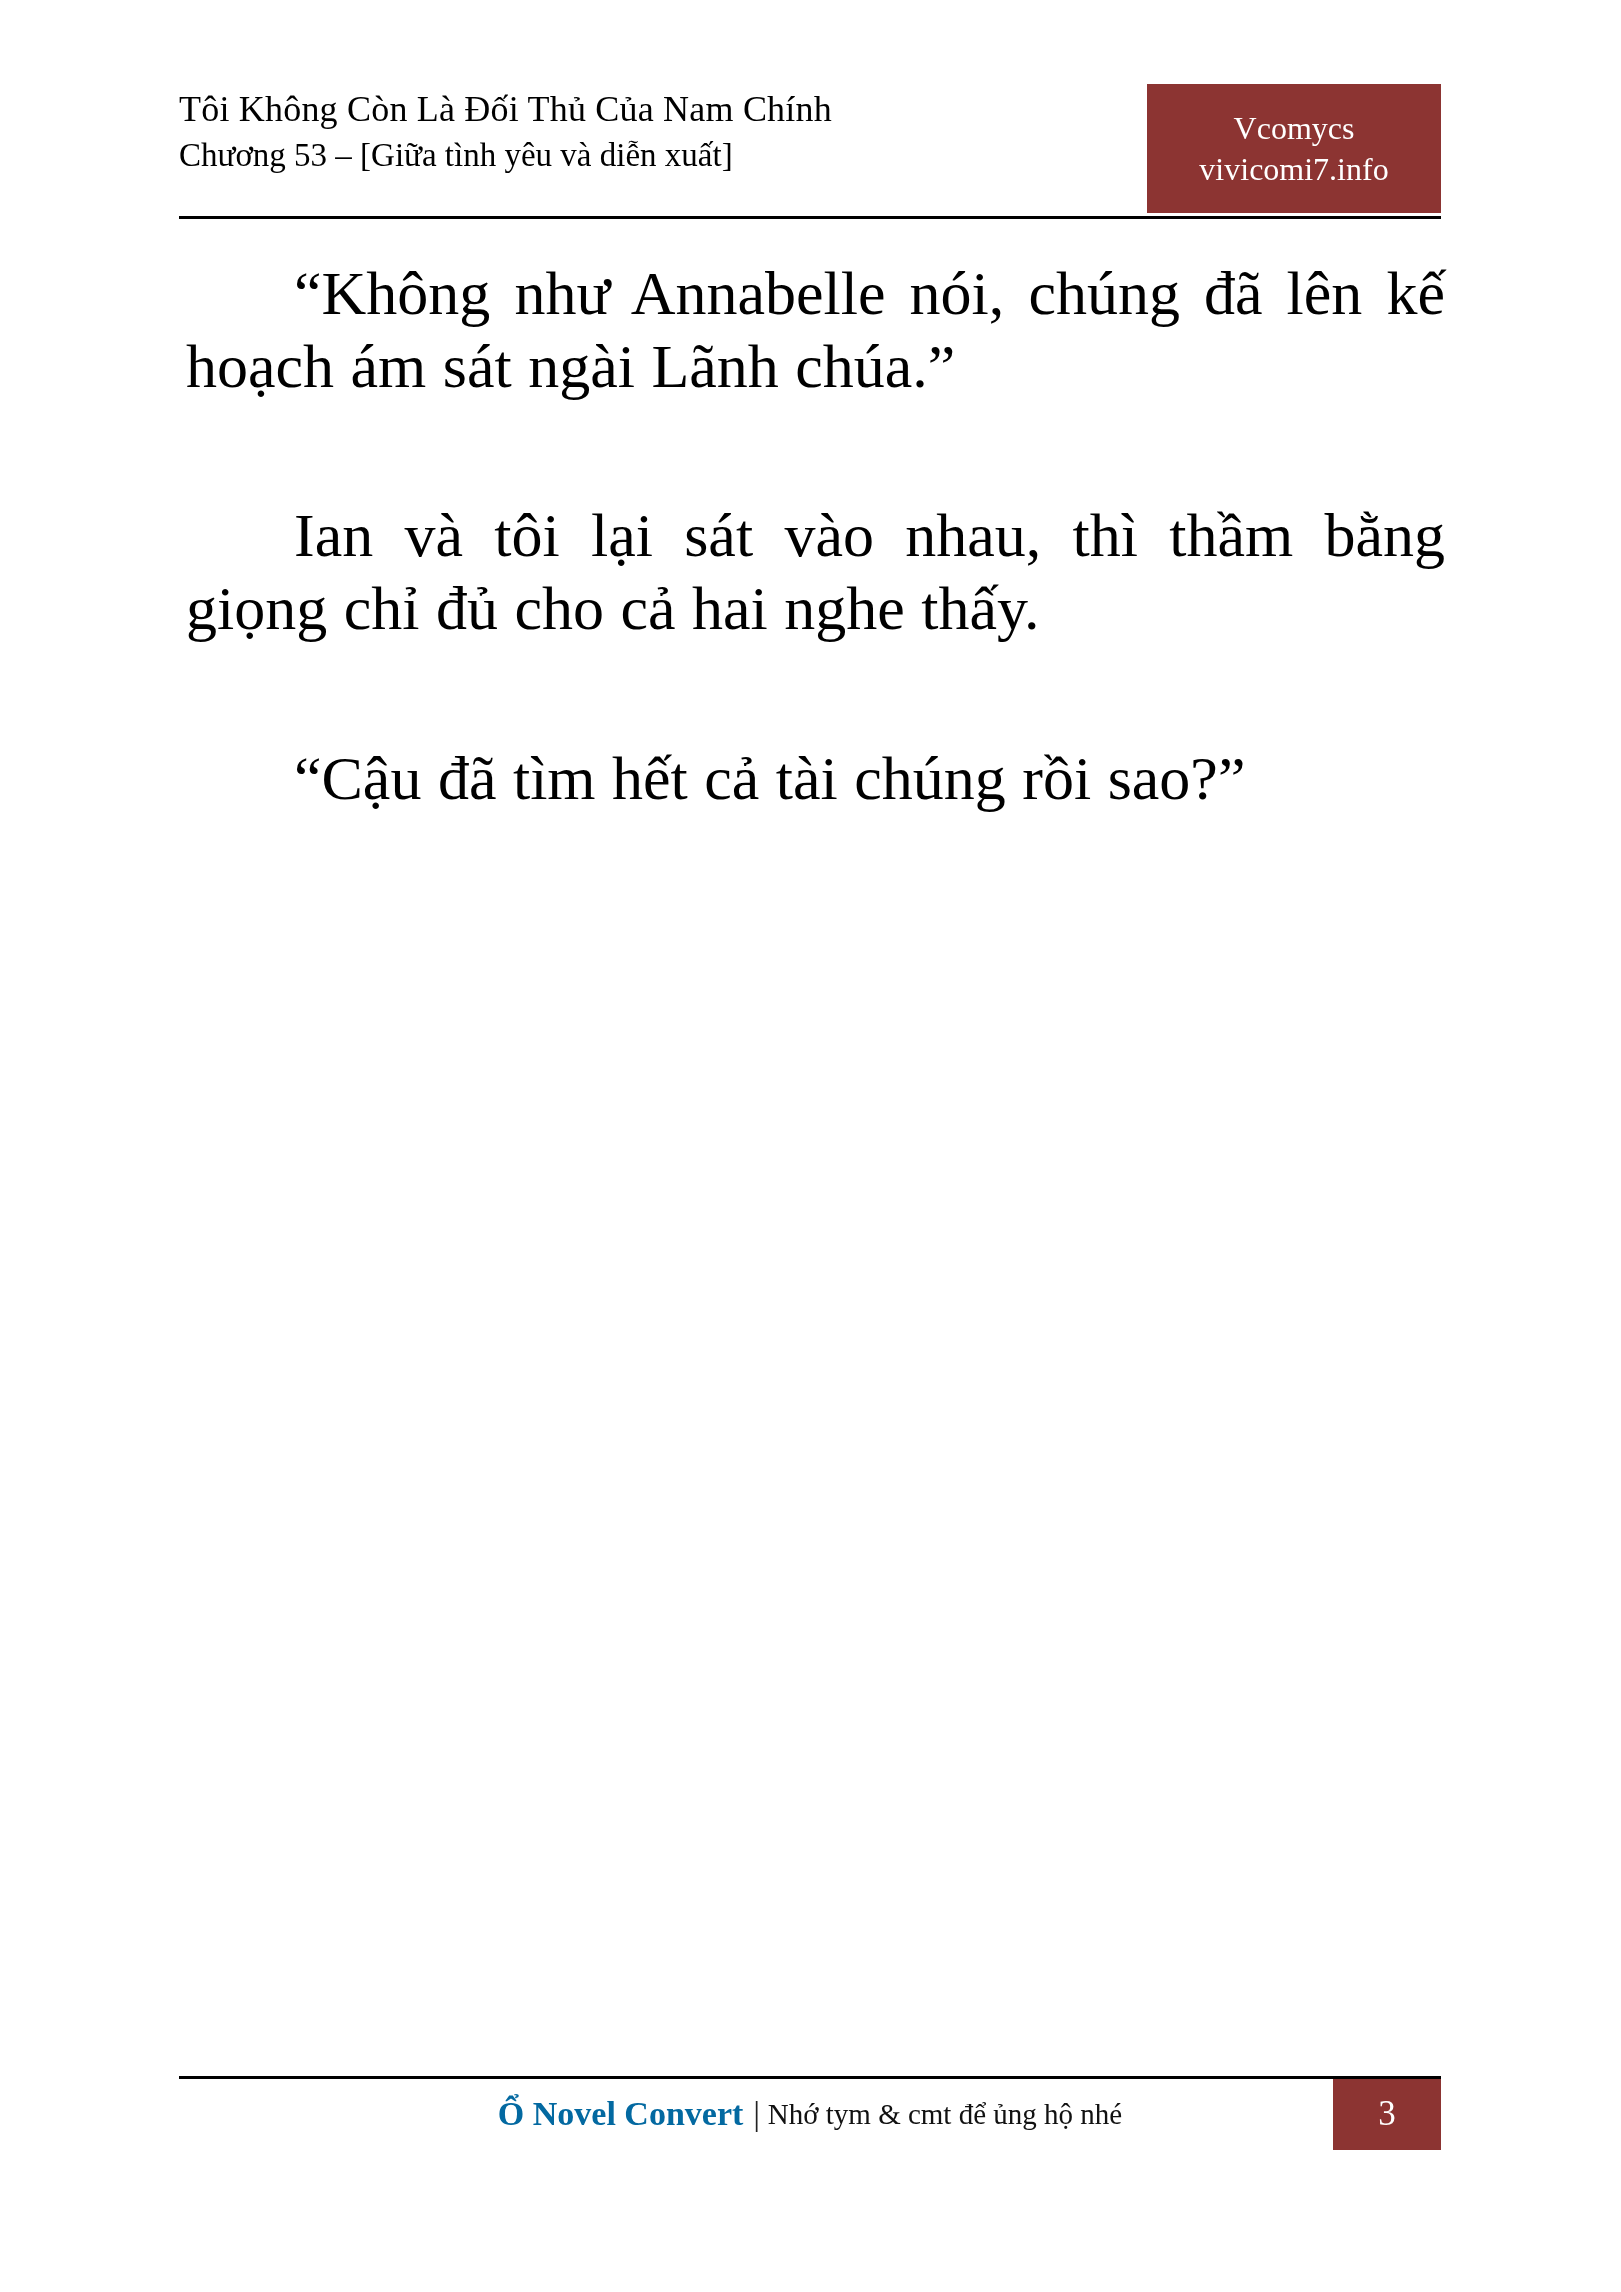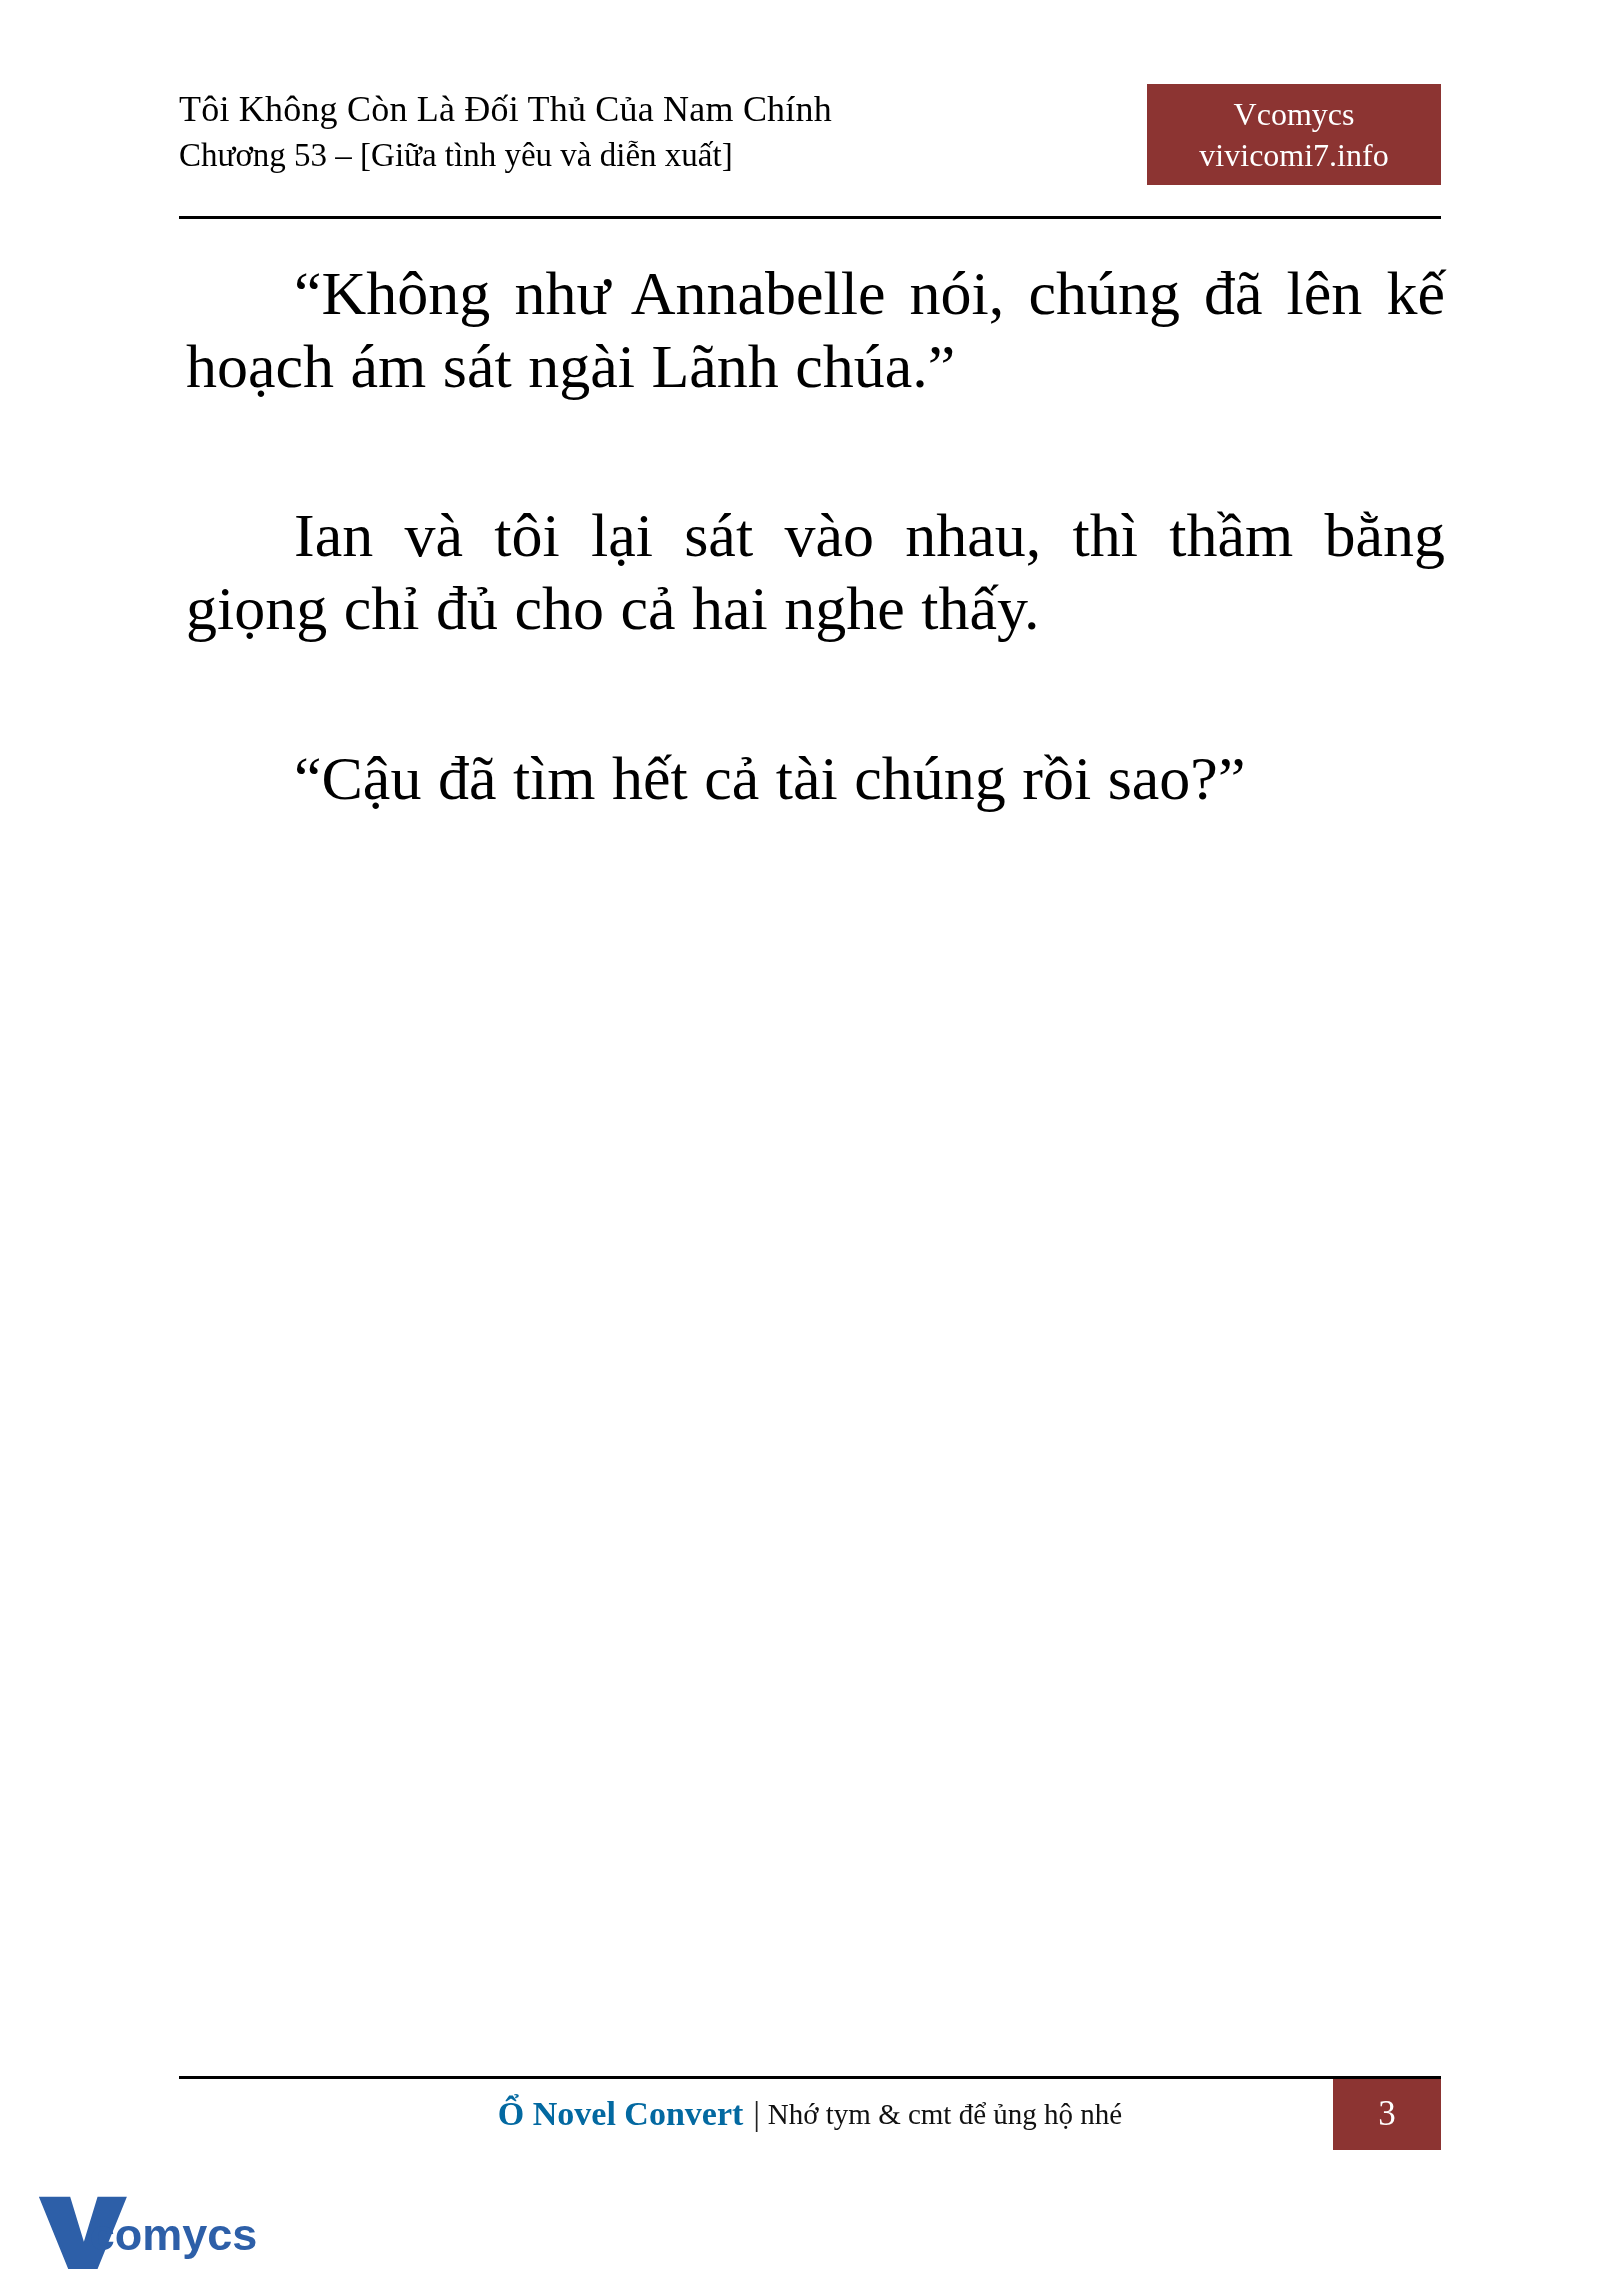--- a/index.html
+++ b/index.html
@@ -55,21 +55,21 @@
   }
   .header-line2 {
     font-size: 33px;
     white-space: nowrap;
   }
   .header-badge {
     position: absolute;
     right: 0;
     top: -2px;
     width: 294px;
-    height: 101px;
+    height: 129px;
     background: #8c3432;
     color: #ffffff;
     display: flex;
     flex-direction: column;
     align-items: center;
     justify-content: center;
     line-height: 1.28;
   }
   .header-badge .b1 { font-size: 32px; }
   .header-badge .b2 { font-size: 32px; }
@@ -184,23 +184,15 @@
   <div class="footer">
     <div class="footer-rule"></div>
     <div class="footer-inner">
       <span class="footer-brand">Ổ Novel Convert</span>
       <span class="footer-sep">|</span>
       <span class="footer-note">Nhớ tym &amp; cmt để ủng hộ nhé</span>
     </div>
     <div class="page-number-box">3</div>
   </div>
 
-  <div class="watermark">
-    <svg width="225" height="93" viewBox="0 0 230 95" xmlns="http://www.w3.org/2000/svg" aria-hidden="true">
-      <g fill="#2d5fa8">
-        <path d="M6 16 L38 16 L52 62 L66 16 L96 16 L66 90 L36 90 Z"></path>
-        <text x="58" y="70" font-family="Liberation Sans, sans-serif" font-size="46" font-weight="bold" fill="#2d5fa8">comycs</text>
-      </g>
-    </svg>
-  </div>
 
 </div>
 
 
 </body></html>

